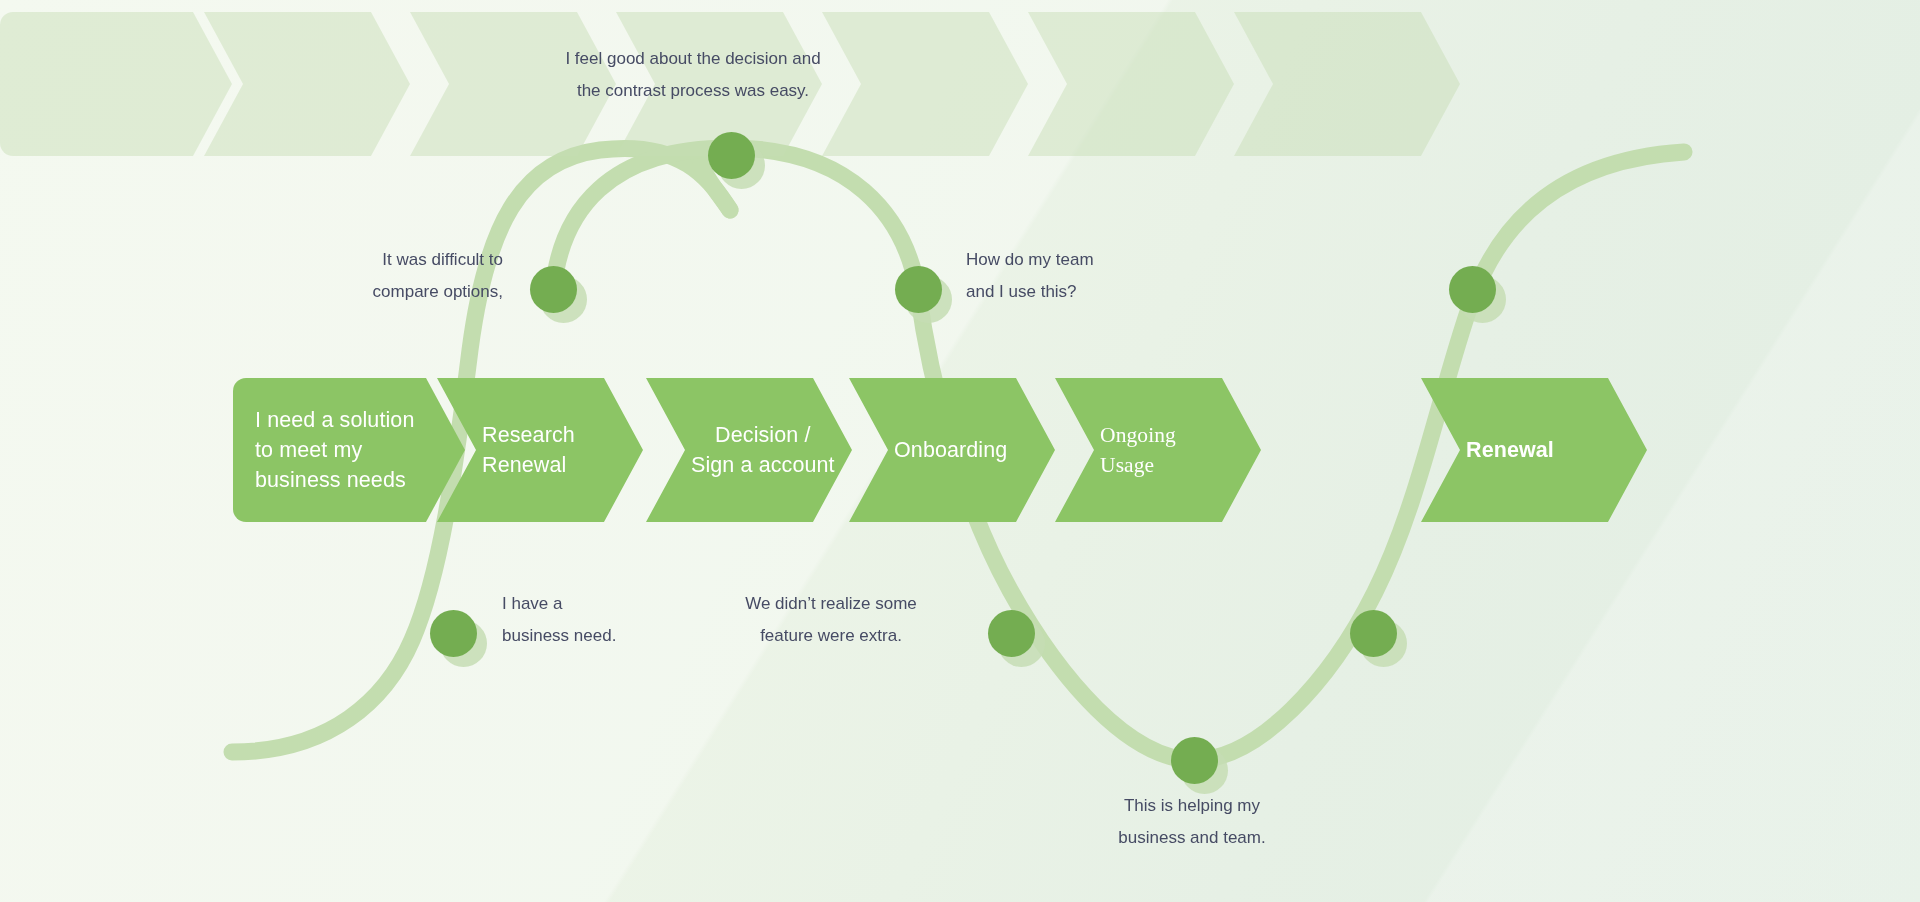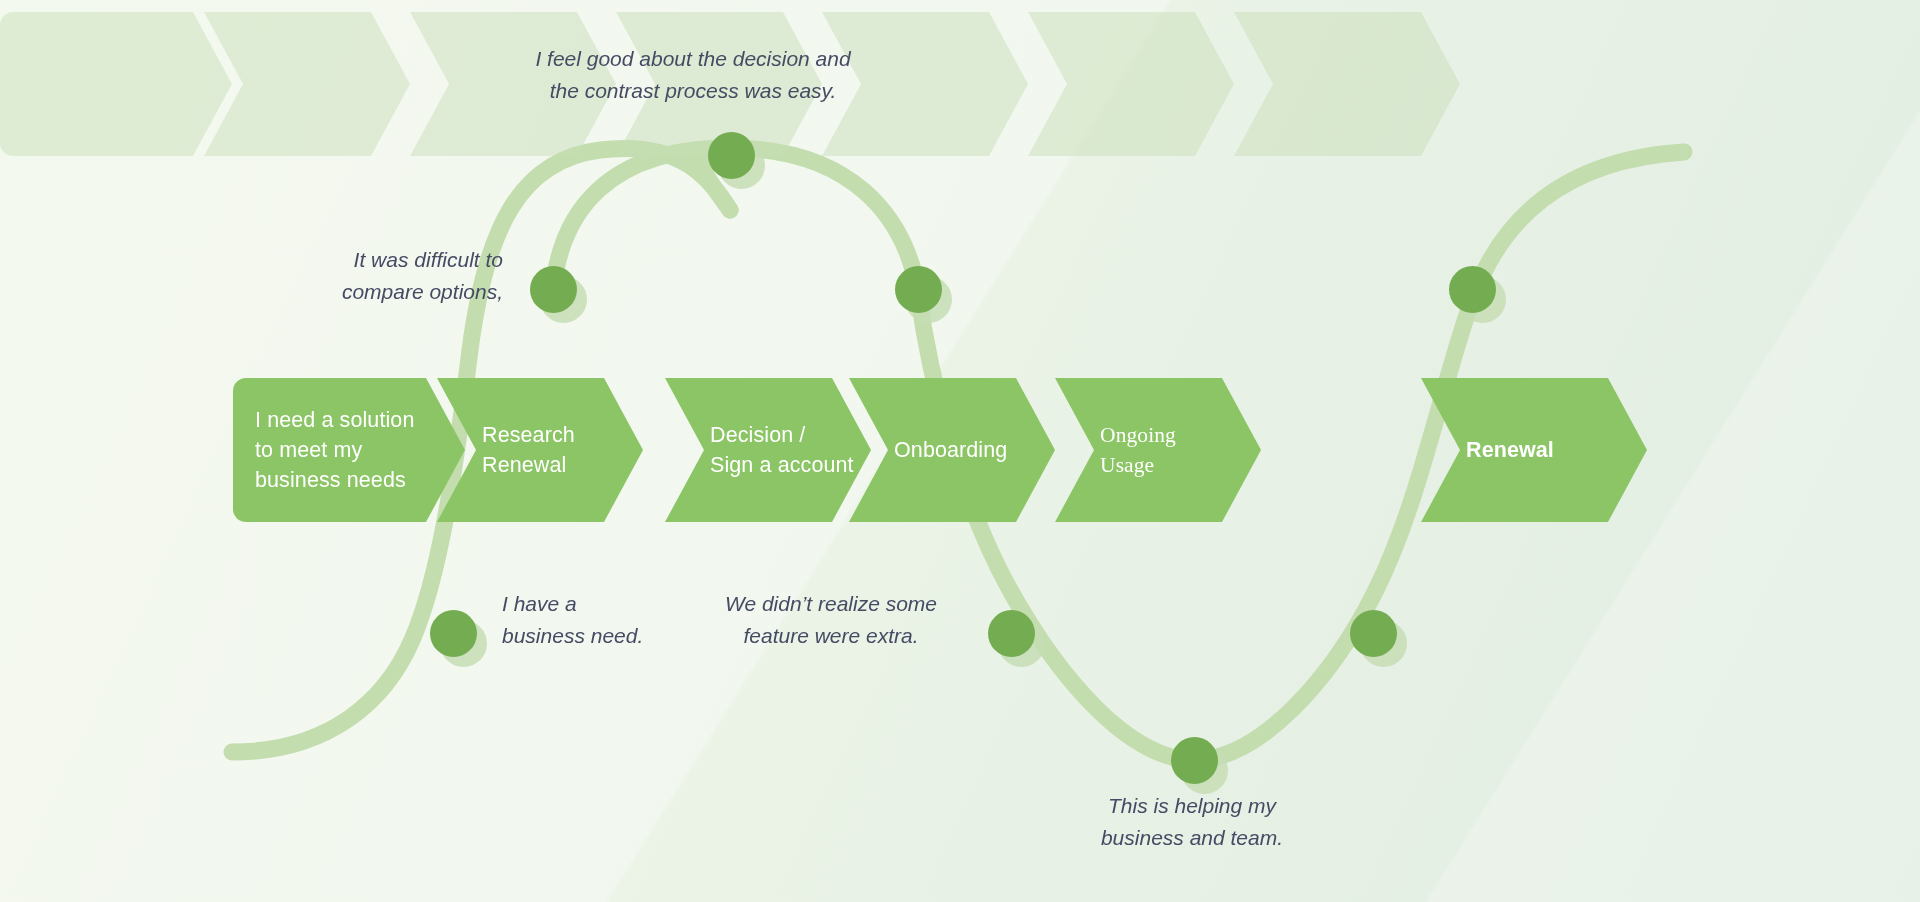--- a/index.html
+++ b/index.html
@@ -60,24 +60,23 @@
   }
   .node-halo {
     position:absolute; width:47px; height:47px; border-radius:50%;
     background:#c6ddb4; opacity:0.85;
   }
 
   
   .anno {
     position:absolute;
     color:#464b64;
-    font-size:21px;
+    font-size:17px;
     line-height:31.5px;
     white-space:pre-line;
-    font-style:italic;
   }
   .anno.right { text-align:right; }
   .anno.left  { text-align:left; }
   .anno.center{ text-align:center; }
 </style>
 </head>
 <body>
 
 <div id="stage">
 
@@ -114,21 +113,21 @@
   <div class="band">
     <div class="chev first" style="left:0px;   width:232px; clip-path:polygon(0 0,193px 0,232px 72px,193px 144px,0 144px);">
       <span class="chev-label">I need a solution
 to meet my
 business needs</span>
     </div>
     <div class="chev" style="left:204px; width:206px; clip-path:polygon(0 0,167px 0,206px 72px,167px 144px,0 144px,39px 72px);">
       <span class="chev-label" style="padding-left:45px;">Research
 Renewal</span>
     </div>
-    <div class="chev" style="left:432px; width:206px; clip-path:polygon(0 0,167px 0,206px 72px,167px 144px,0 144px,39px 72px);">
+    <div class="chev" style="left:413px; width:206px; clip-path:polygon(0 0,167px 0,206px 72px,167px 144px,0 144px,39px 72px);text-align:center;">
       <span class="chev-label" style="padding-left:45px;">Decision /
 Sign a account</span>
     </div>
     <div class="chev" style="left:616px; width:206px; clip-path:polygon(0 0,167px 0,206px 72px,167px 144px,0 144px,39px 72px);">
       <span class="chev-label" style="padding-left:45px;">Onboarding</span>
     </div>
     <div class="chev" style="left:822px; width:206px; clip-path:polygon(0 0,167px 0,206px 72px,167px 144px,0 144px,39px 72px);">
       <span class="chev-label" style="padding-left:45px;font-family:Liberation Serif, serif;">Ongoing
 Usage</span>
     </div>
@@ -158,20 +157,22 @@
   <div class="node-halo" style="left:1181px; top:747px;"></div>
   <div class="node" style="left:1171px; top:737px;"></div>
 
   <div class="node-halo" style="left:1360px; top:620px;"></div>
   <div class="node" style="left:1350px; top:610px;"></div>
 
   <div class="anno right" style="left:213px; top:244px; width:290px;">It was difficult to
 compare options,</div>
   <div class="anno center" style="left:468px; top:43px;  width:450px;">I feel good about the decision and
 the contrast process was easy.</div>
+  <div class="anno left" style="left:966px; top:244px; width:300px;">How do my team
+and I use this?</div>
 
   <div class="anno left" style="left:502px; top:588px; width:260px;">I have a
 business need.</div>
   <div class="anno center" style="left:698px; top:588px; width:266px;">We didn’t realize some
 feature were extra.</div>
   <div class="anno center" style="left:1072px;top:790px; width:240px;">This is helping my
 business and team.</div>
 
 </div>
 

